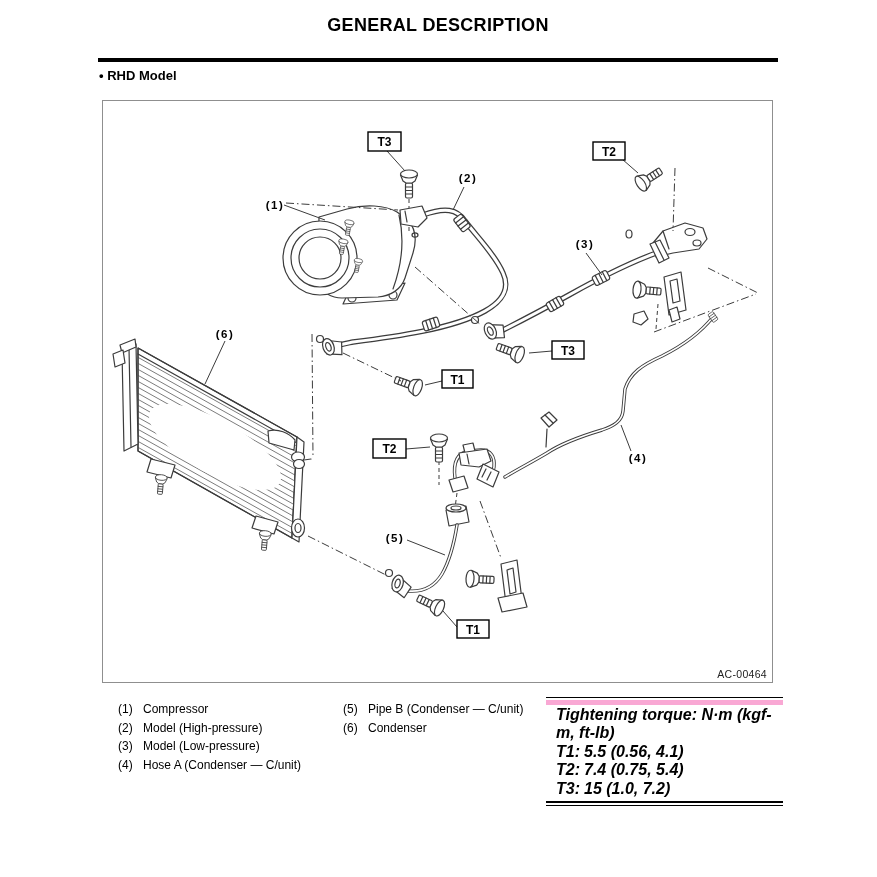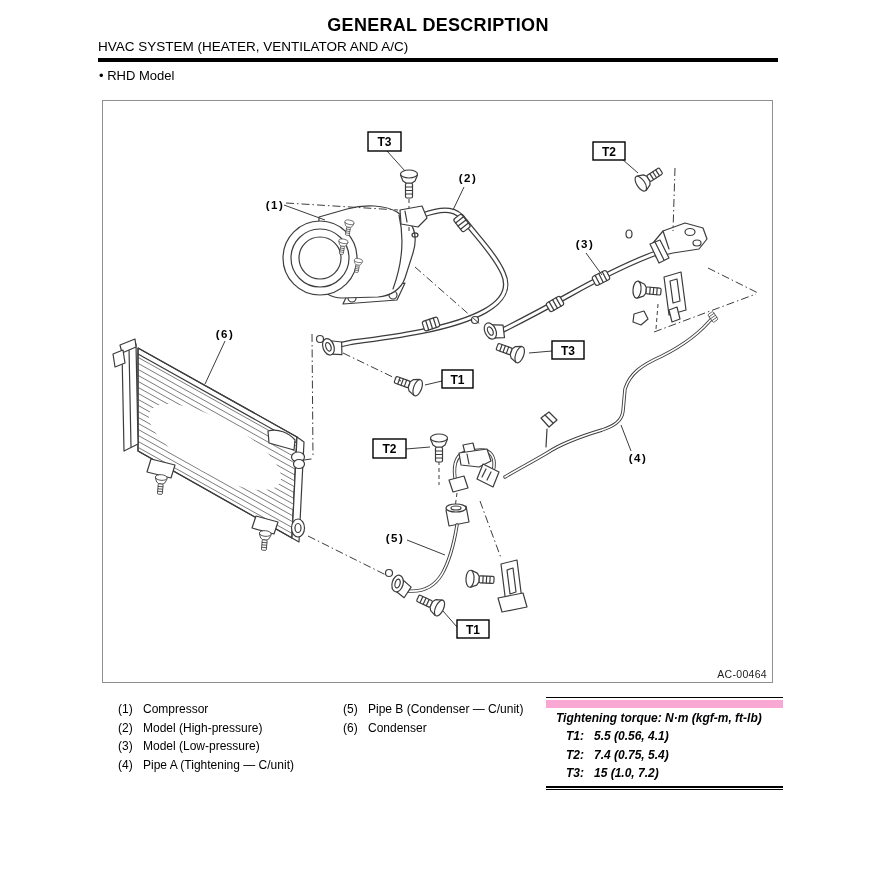--- a/index.html
+++ b/index.html
@@ -2,21 +2,21 @@
 <html><head>
 <meta charset="utf-8">
 <style>
   html,body{margin:0;padding:0;background:#fff;}
   .page{position:relative;width:828px;height:877px;background:#fff;overflow:hidden;
         font-family:"Liberation Sans",sans-serif;color:#000;}
   .title{position:absolute;top:15px;left:98px;width:680px;text-align:center;
          font-size:18px;font-weight:bold;letter-spacing:.3px;}
   .subtitle{position:absolute;top:39px;left:98px;font-size:13.5px;}
   .rule{position:absolute;top:58px;left:98px;width:680px;height:4px;background:#000;}
-  .model{position:absolute;top:68px;left:99px;font-size:13px;font-weight:normal;}
+  .model{position:absolute;top:68px;left:99px;font-size:13px;font-weight:bold;}
   .frame{position:absolute;left:102px;top:100px;width:669px;height:581px;
          border:1px solid #8f8f8f;background:#fff;}
   svg{display:block;}
   svg text{font-family:"Liberation Sans",sans-serif;fill:#000;}
   .callout-text{font-size:12px;font-weight:bold;text-anchor:middle;}
   .num-text{font-size:11.5px;font-weight:bold;text-anchor:middle;letter-spacing:1.5px;}
   .fig-id{font-size:10.5px;fill:#222;text-anchor:end;letter-spacing:.3px;}
   .ln{fill:none;stroke:#3c3c3c;stroke-width:1.2;stroke-linecap:round;stroke-linejoin:round;}
   .fw{fill:#fff;stroke:#3c3c3c;stroke-width:1.2;stroke-linejoin:round;}
   .hose-o{fill:none;stroke:#3c3c3c;stroke-width:5.5;stroke-linecap:round;}
@@ -28,33 +28,32 @@
   .ldr{fill:none;stroke:#3c3c3c;stroke-width:1;}
   .hatch line{stroke:#5a5a5a;stroke-width:.8;}
   .callout-box{fill:#fff;stroke:#000;stroke-width:1.4;}
   .legend-col{position:absolute;top:700px;font-size:12px;line-height:18.5px;}
   .legend-col1{left:118px;}
   .legend-col2{left:343px;}
   .legend-row{display:flex;}
   .legend-row .num{width:25px;flex:0 0 25px;}
   .torque{position:absolute;left:546px;top:697px;width:237px;
           border-top:1px solid #000;border-bottom:1px solid #000;}
-  .torque-inner{border-top:8px solid #f9a8d4;border-bottom:2px solid #000;margin:1.5px 0;
+  .torque-inner{border-top:5px solid #f9a8d4;border-bottom:2px solid #000;margin:1.5px 0;
                 padding:1px 4px 3px 10px;font-style:italic;font-weight:bold;
-                font-size:12px;line-height:18.5px;}
+                font-size:16px;line-height:18.5px;}
   .tq-row{display:flex;}
-  .tq-id{width:28px;flex:0 0 28px;margin-left:10px;}
+  .tq-id{width:28px;flex:0 0 28px;}
 </style>
 </head>
 <body>
 
 <div class="page">
 
   <div class="title">GENERAL DESCRIPTION</div>
-  <div class="subtitle">HVAC SYSTEM (HEATER, VENTILATOR AND A/C)</div>
   <div class="rule"></div>
   <div class="model">• RHD Model</div>
 
   <div class="frame">
     <svg width="669" height="581" viewBox="102 100 669 581" xmlns="http://www.w3.org/2000/svg">
       <defs>
         <clipPath id="coreclip">
             <polygon points="137,347 296,436 291,537 137,450"></polygon>
           </clipPath>
         <g id="bolt">
@@ -291,21 +290,21 @@
     <div class="legend-row">
       <span class="num">(2)</span>
       <span class="lbl">Model (High-pressure)</span>
     </div>
     <div class="legend-row">
       <span class="num">(3)</span>
       <span class="lbl">Model (Low-pressure)</span>
     </div>
     <div class="legend-row">
       <span class="num">(4)</span>
-      <span class="lbl">Pipe A (Tightening — C/unit)</span>
+      <span class="lbl">Hose A (Condenser — C/unit)</span>
     </div>
   </div>
   <div class="legend-col legend-col2">
     <div class="legend-row">
       <span class="num">(5)</span>
       <span class="lbl">Pipe B (Condenser — C/unit)</span>
     </div>
     <div class="legend-row">
       <span class="num">(6)</span>
       <span class="lbl">Condenser</span>

